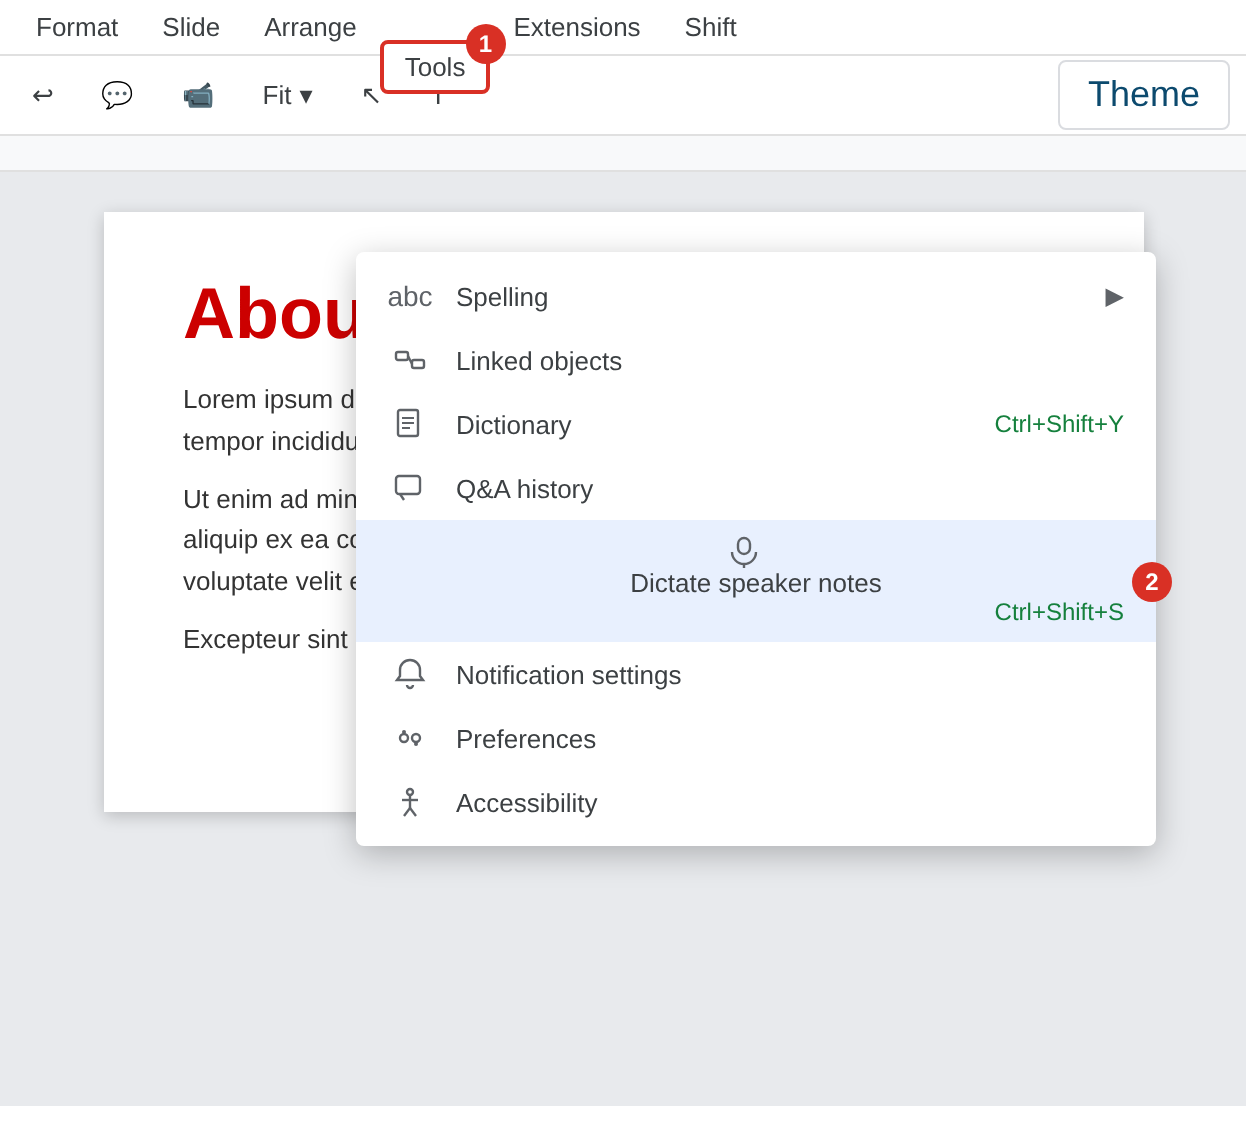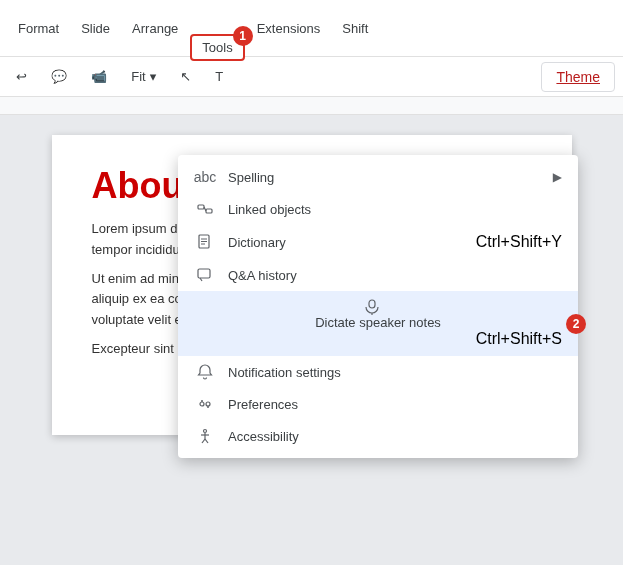--- a/index.html
+++ b/index.html
@@ -9,21 +9,21 @@
       height: 565px;
       overflow: hidden;
       background: #fff;
       position: relative;
     }
 
     
     .menubar {
       display: flex;
       align-items: center;
-      height: 57px;
+      height: 28px;
       background: #fff;
       border-bottom: 1px solid #e0e0e0;
       padding: 0 8px;
       gap: 2px;
     }
     .menubar-item {
       padding: 4px 10px;
       font-size: 13px;
       color: #3c4043;
       cursor: pointer;
@@ -73,24 +73,23 @@
       gap: 4px;
       cursor: pointer;
       border-radius: 4px;
     }
     .toolbar-theme {
       margin-left: auto;
       padding: 6px 14px;
       background: #fff;
       border: 1px solid #dadce0;
       border-radius: 4px;
-      font-size: 14px;
-      color: #b91c1c;
+      font-size: 18px;
+      color: #0c4a6e;
       cursor: pointer;
-      text-decoration: underline;
     }
 
     
     .ruler {
       height: 18px;
       background: #f8f9fa;
       border-bottom: 1px solid #e0e0e0;
     }
 
     
@@ -154,22 +153,22 @@
       width: 22px;
       margin-right: 12px;
       display: flex;
       align-items: center;
       justify-content: center;
       font-size: 14px;
       color: #5f6368;
     }
     .menu-item-shortcut {
       margin-left: auto;
-      font-size: 16px;
-      color: #000000;
+      font-size: 12px;
+      color: #15803d;
     }
     .menu-item-arrow {
       margin-left: auto;
       font-size: 12px;
       color: #5f6368;
     }
     .menu-item-badge {
       position: absolute;
       top: 50%;
       transform: translateY(-50%);

